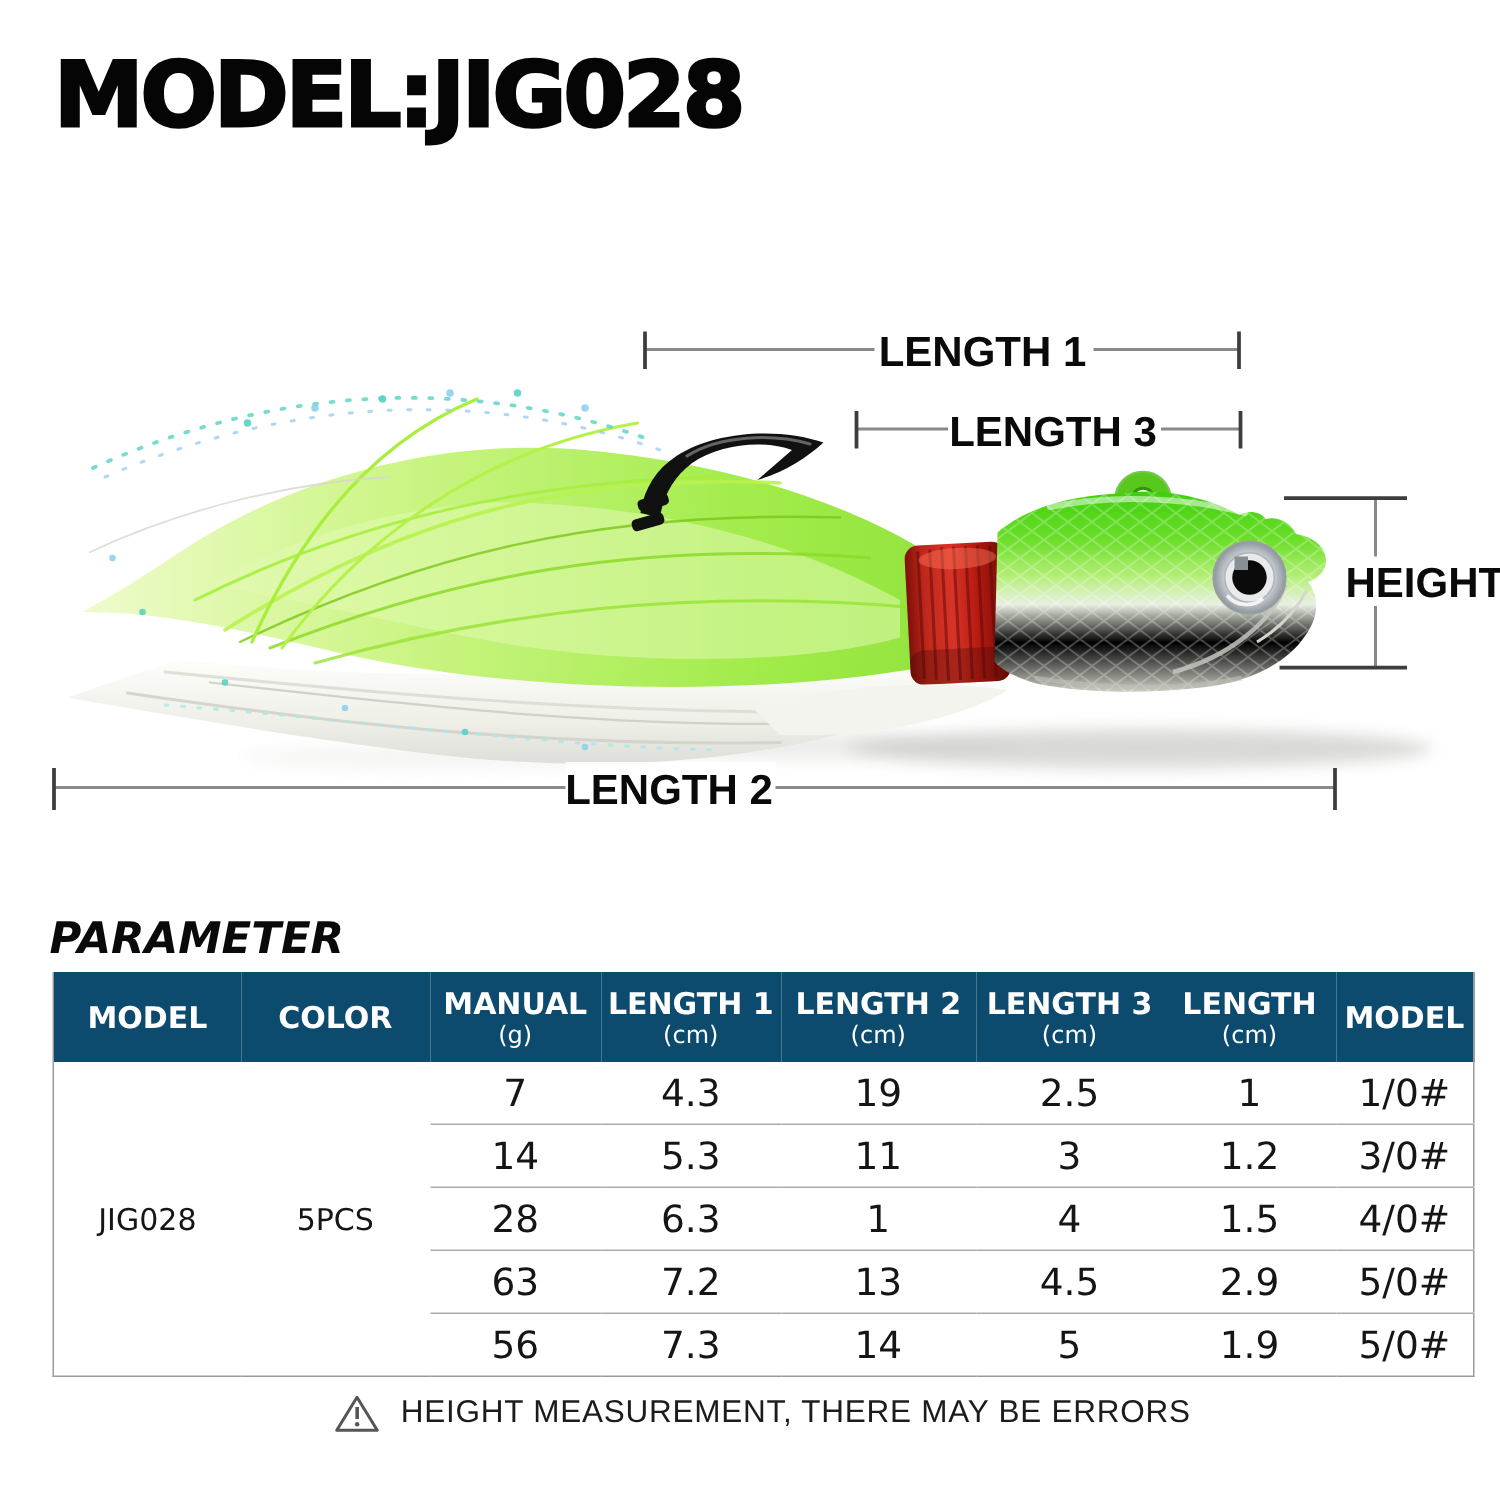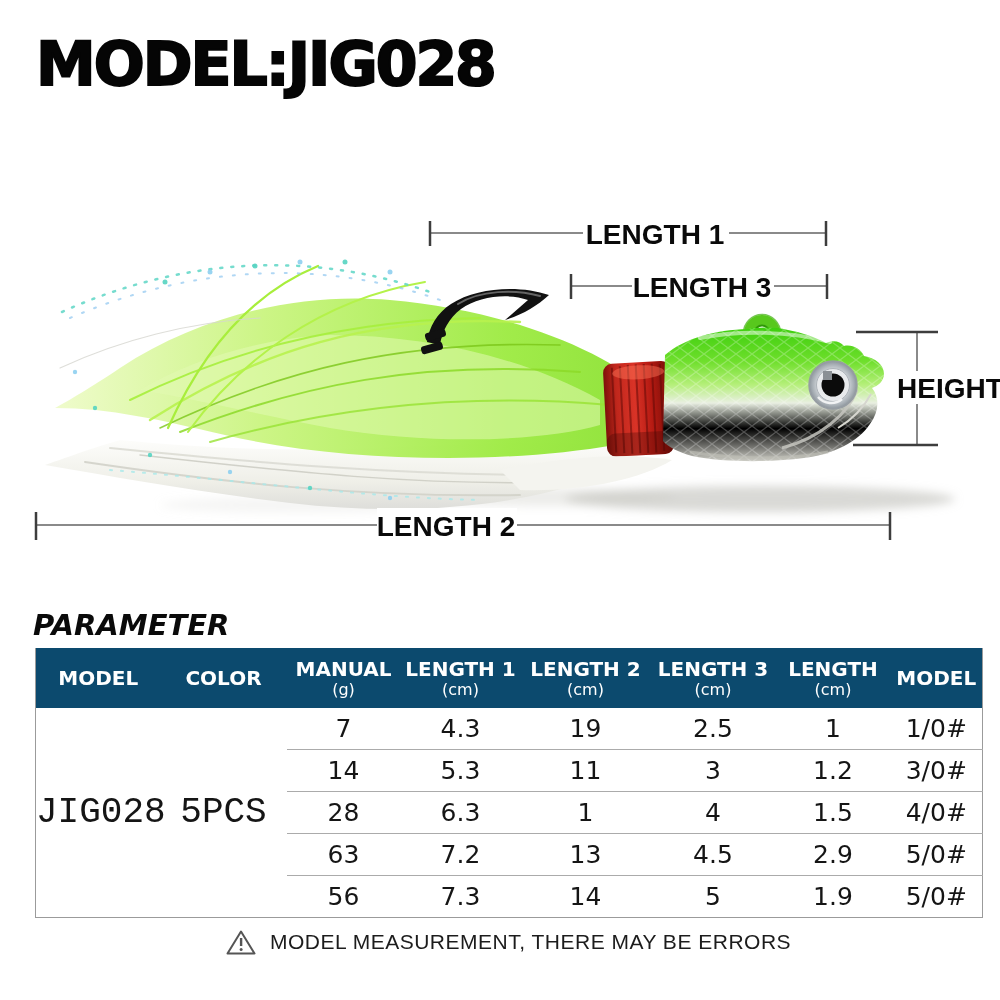--- a/index.html
+++ b/index.html
@@ -19,21 +19,21 @@
   table.params thead th{background:#0c4a6e;color:#ffffff;height:60px;padding:0;
     font-family:"DejaVu Sans", sans-serif;font-weight:bold;font-size:20px;
     text-align:center;vertical-align:middle;}
   table.params thead .lbl{display:block;line-height:23px;}
   table.params thead .unit{display:block;line-height:17px;font-weight:normal;font-size:16px;}
   table.params thead .unit:empty{display:none;}
   table.params tbody td{height:41px;padding:0;text-align:center;vertical-align:middle;
     font-family:"DejaVu Sans", sans-serif;font-size:25px;color:#151515;background:#ffffff;}
   table.params tbody td.val{border-bottom:1.5px solid #ababab;}
   table.params tbody tr.last td.val{border-bottom:none;}
-  table.params tbody td.merged{font-size:36px;border-bottom:none;font-family:Liberation Mono, monospace;}
+  table.params tbody td.merged{font-size:20px;border-bottom:none;}
   .footnote{position:absolute;left:35px;top:924px;width:947px;height:36px;
     display:flex;align-items:center;justify-content:center;gap:14px;
     font-size:21px;letter-spacing:.5px;color:#1c1c1c;}
   .dim-label{font-family:"Liberation Sans", sans-serif;font-weight:bold;font-size:28px;fill:#0a0a0a;}
 </style>
 </head>
 <body>
 
 <div class="figure">
 <svg width="1000" height="600" viewBox="0 0 1000 600" xmlns="http://www.w3.org/2000/svg">
@@ -295,14 +295,14 @@
     </tr>
   </tbody>
 </table>
 
 <div class="footnote">
   <svg width="30" height="27" viewBox="0 0 30 27">
     <path d="M15 2.5 L28.5 24.5 H1.5 Z" fill="none" stroke="#555555" stroke-width="2" stroke-linejoin="round"></path>
     <rect x="13.9" y="9" width="2.4" height="8" fill="#555555"></rect>
     <circle cx="15.1" cy="20.5" r="1.5" fill="#555555"></circle>
   </svg>
-  <span>MODEL MEASUREMENT, THERE MAY BE ERRORS</span>
+  <span>HEIGHT MEASUREMENT, THERE MAY BE ERRORS</span>
 </div>
 
 </body></html>

